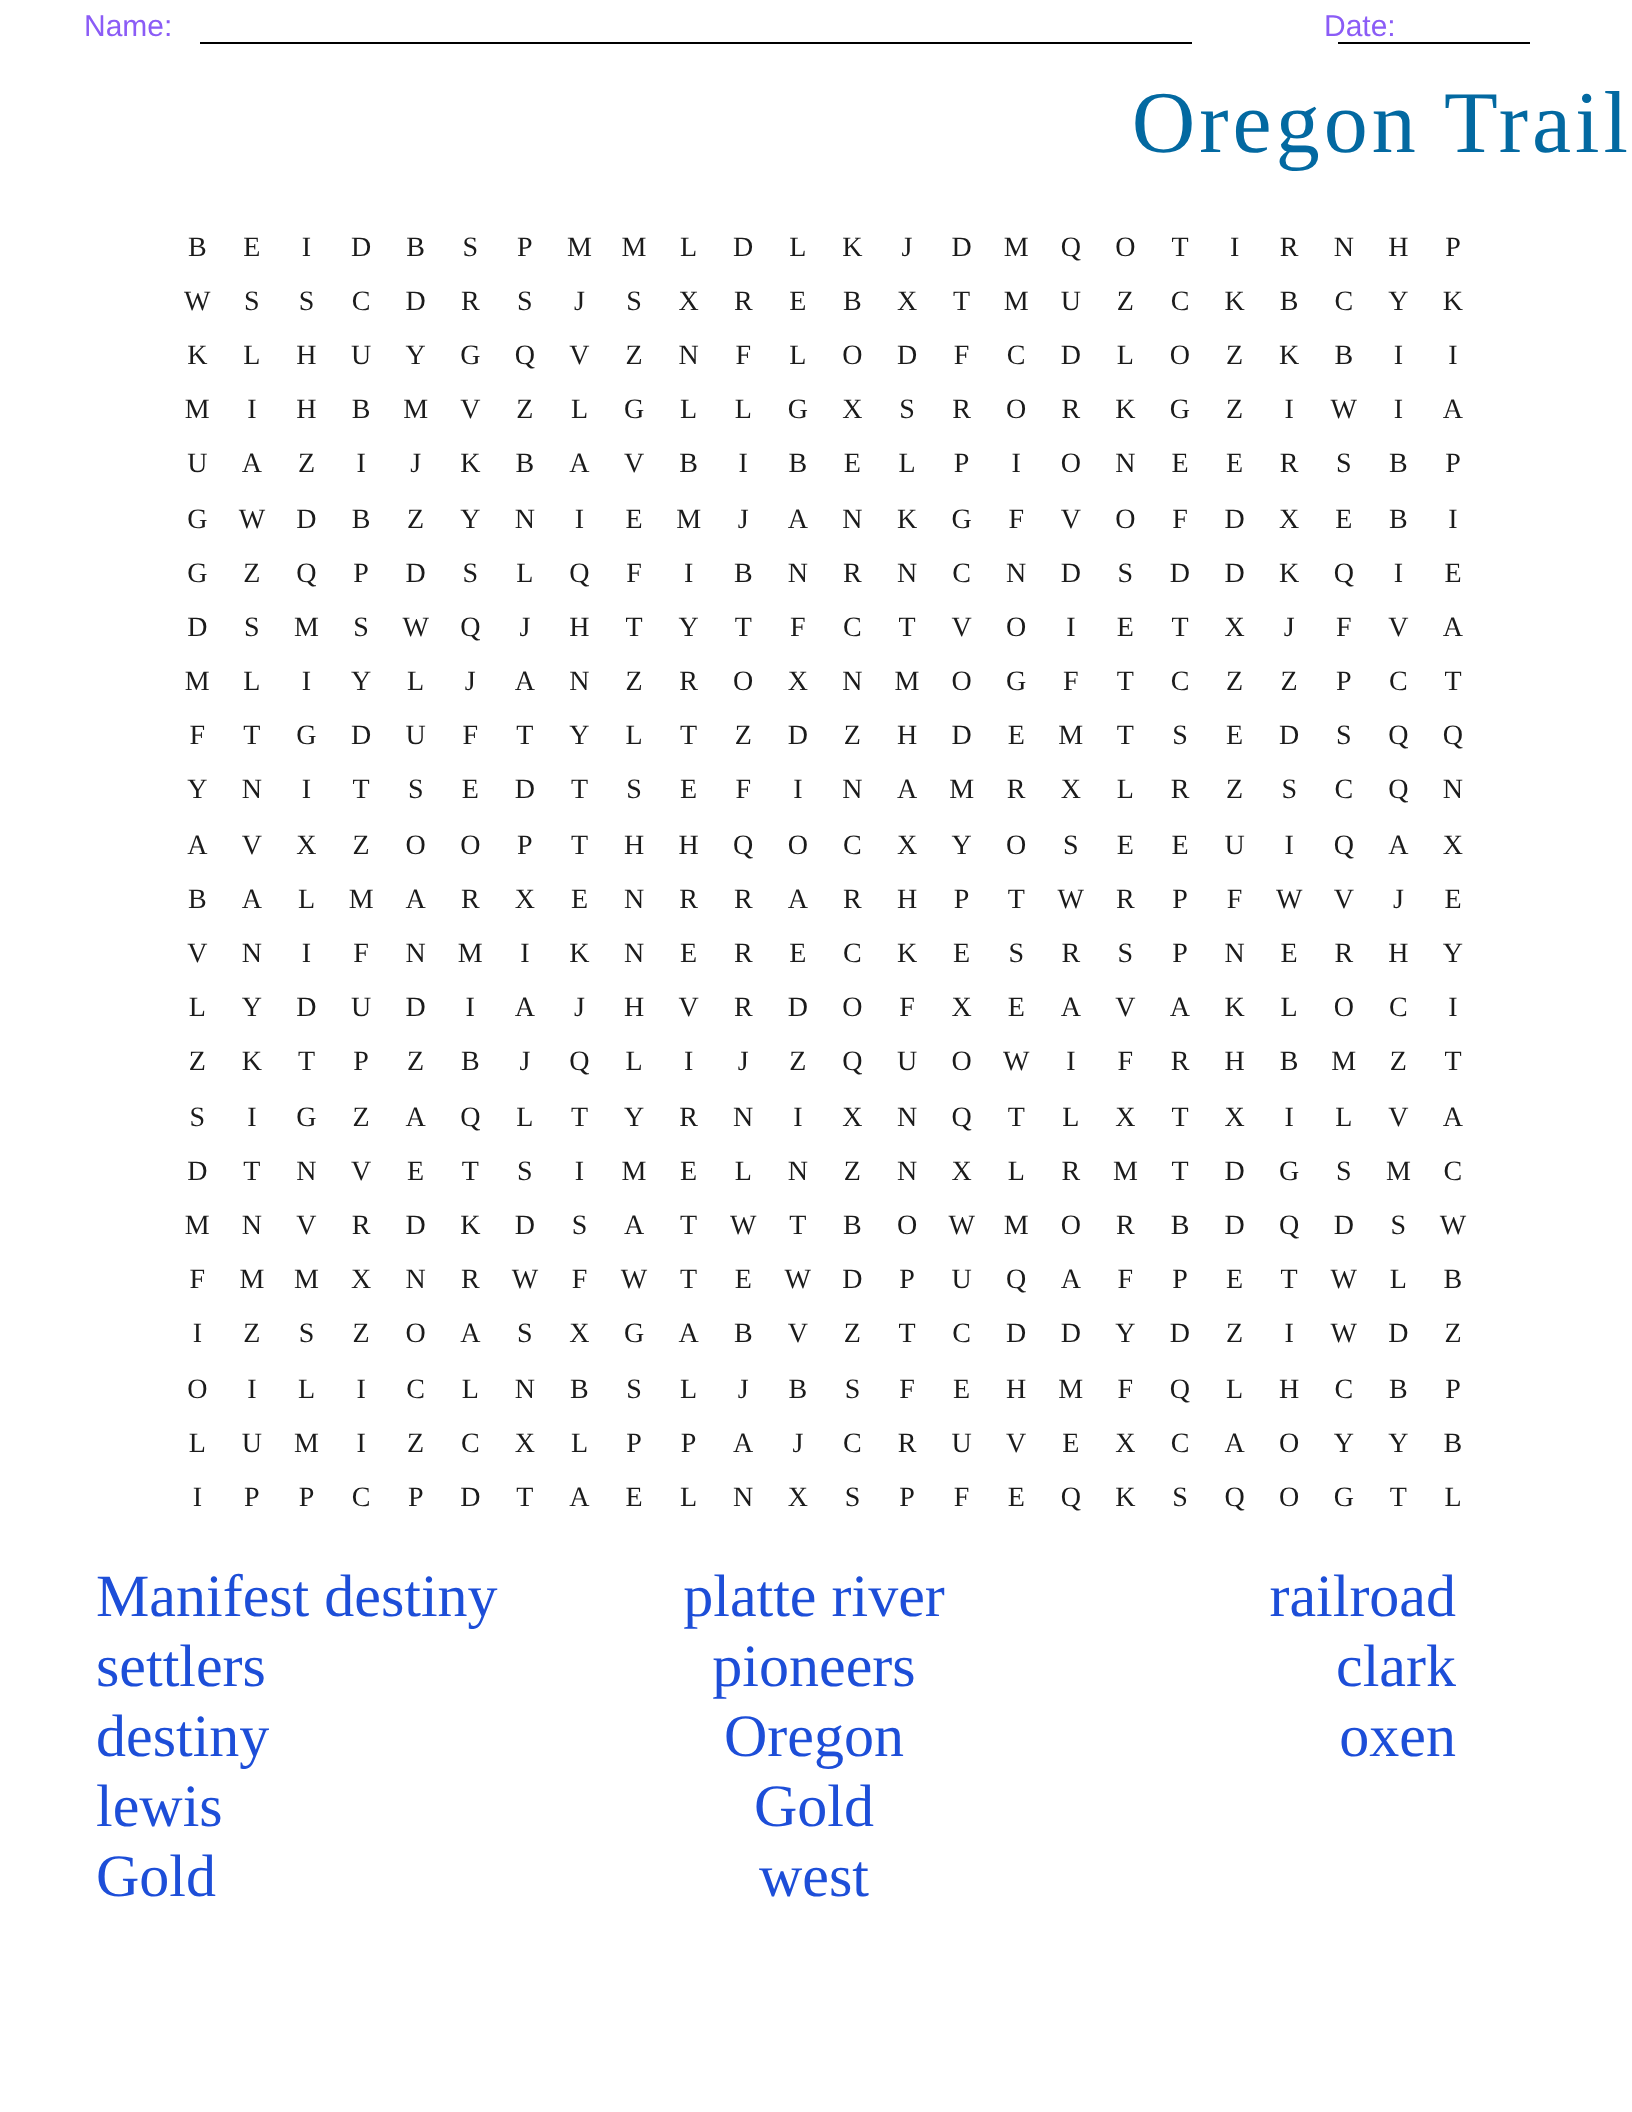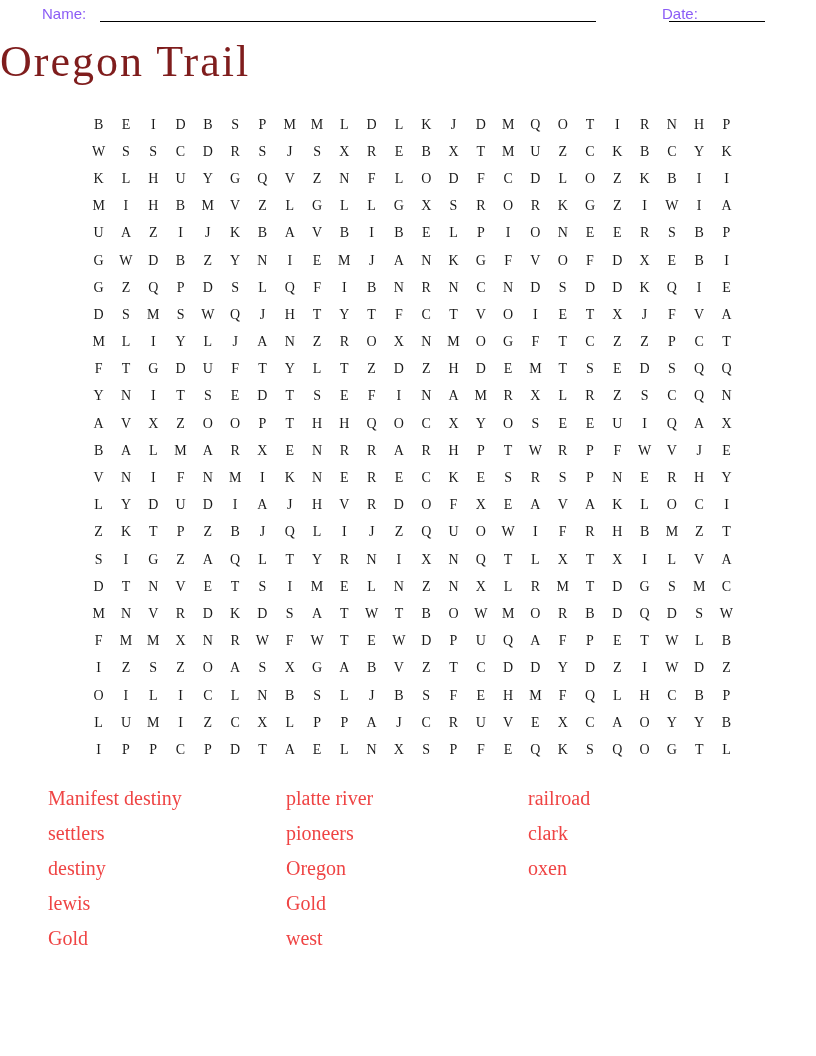--- a/index.html
+++ b/index.html
@@ -30,26 +30,26 @@
   }
   .name-line { left: 100px; width: 496px; }
   .date-line { left: 669px; width: 96px; }
 
   
   .title {
     position: absolute;
     top: 36px;
     left: 0;
     width: 100%;
-    text-align: left;
+    text-align: right;
     font-family: cursive;
     font-weight: 400;
     font-size: 44px;
     letter-spacing: 2px;
-    color: #7f1d1d;
+    color: #0369a1;
   }
 
   
   .grid {
     position: absolute;
     left: 85px;
     top: 111px;
   }
   .grid-row {
     display: grid;
@@ -69,27 +69,27 @@
   
   .words {
     position: absolute;
     left: 48px;
     top: 781px;
     width: 720px;
     display: flex;
   }
   .word-col { display: flex; flex-direction: column; }
   .word-col-1 { width: 238px; }
-  .word-col-2 { width: 242px; }
-  .word-col-3 { width: 200px; }
+  .word-col-2 { width: 242px; align-items: center; }
+  .word-col-3 { width: 200px; text-align: right; }
   .word-item {
     font-family: cursive;
-    font-size: 20px;
+    font-size: 30px;
     line-height: 35px;
-    color: #ef4444;
+    color: #1d4ed8;
     white-space: nowrap;
   }
 </style>
 </head>
 <body>
 
 <div class="page">
 
   <div>
     <span class="hdr-label name-label">Name:</span>

